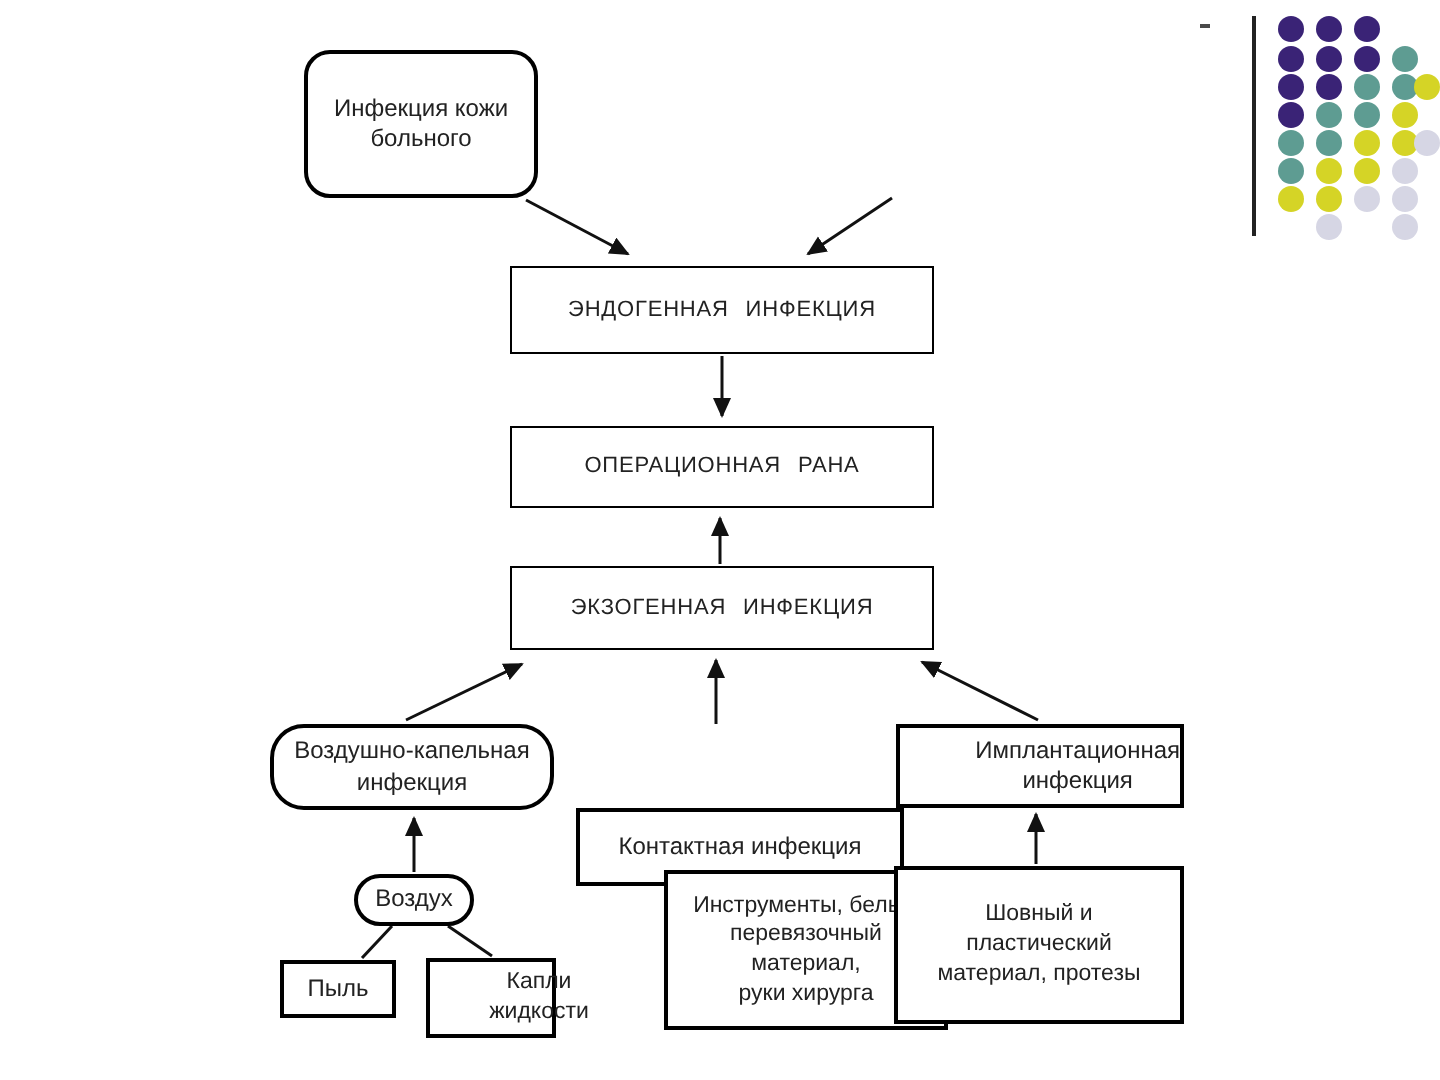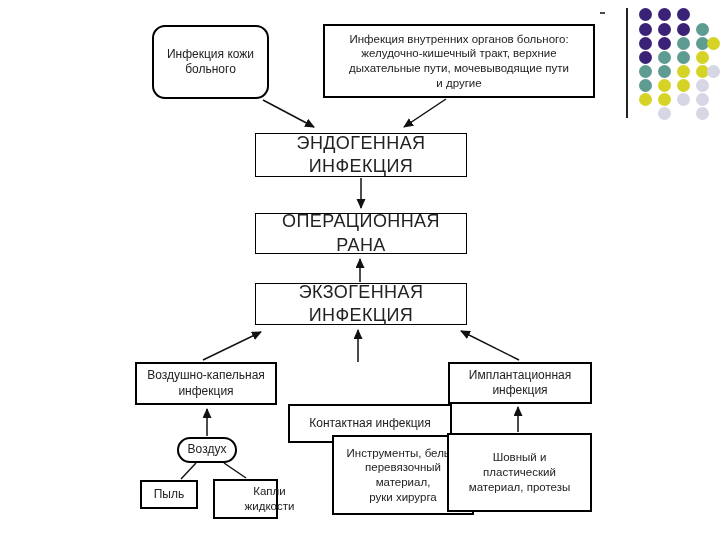--- a/index.html
+++ b/index.html
@@ -24,31 +24,31 @@
     border: 2.5px solid #000000;
     display: flex;
     align-items: center;
     justify-content: center;
     text-align: center;
     color: #222222;
     font-size: 12px;
     line-height: 1.28;
   }
   .lbl { white-space: pre-line; }
-  .thin { border-width: 1.5px; font-size: 18px; letter-spacing: 0.4px; word-spacing: 5px; }
+  .thin { border-width: 1.5px; font-size: 11px; letter-spacing: 0.4px; word-spacing: 5px; }
 
   
   .b-skin        { left: 152px; top: 25px;  width: 117px; height: 74px; border-radius: 13px; }
   .b-organs      { left: 323px; top: 24px;  width: 272px; height: 74px; font-size: 11.5px; }
   .b-endogenous  { left: 255px; top: 133px; width: 212px; height: 44px; }
   .b-wound       { left: 255px; top: 213px; width: 212px; height: 41px; }
   .b-exogenous   { left: 255px; top: 283px; width: 212px; height: 42px; }
-  .b-airborne    { left: 135px; top: 362px; width: 142px; height: 43px; }
+  .b-airborne    { left: 135px; top: 362px; width: 142px; height: 43px; border-radius: 17px; }
   .b-contact     { left: 288px; top: 364px; width: 164px; height: 39px; margin-top: 40px; }
-  .b-implant     { left: 448px; top: 362px; width: 144px; height: 42px; }
+  .b-implant     { left: 448px; top: 362px; width: 144px; height: 42px; justify-content: flex-end; }
   .b-air         { left: 177px; top: 437px; width: 60px;  height: 26px; border-width: 2px; border-radius: 13px; }
   .b-dust        { left: 140px; top: 480px; width: 58px;  height: 29px; }
   .b-droplets    { left: 213px; top: 479px; width: 65px;  height: 40px; font-size: 11.5px; padding-left: 48px; }
   .b-instruments { left: 288px; top: 435px; width: 142px; height: 80px; font-size: 11.5px; margin-left: 44px; }
   .b-suture      { left: 447px; top: 433px; width: 145px; height: 79px; font-size: 11.5px; }
 
   
   .vline {
     position: absolute;
     left: 626px; top: 8px;
@@ -98,26 +98,20 @@
       <line x1="196" y1="463" x2="181" y2="479"></line>
       <line x1="224" y1="463" x2="246" y2="478"></line>
     </g>
   </svg>
 
   <div class="box b-skin">
     <span class="lbl">Инфекция кожи
 больного</span>
   </div>
 
-  <div class="box b-organs">
-    <span class="lbl">Инфекция внутренних органов больного:
-желудочно-кишечный тракт, верхние
-дыхательные пути, мочевыводящие пути
-и другие</span>
-  </div>
 
   <div class="box b-endogenous thin">
     <span class="lbl">ЭНДОГЕННАЯ ИНФЕКЦИЯ</span>
   </div>
 
   <div class="box b-wound thin">
     <span class="lbl">ОПЕРАЦИОННАЯ РАНА</span>
   </div>
 
   <div class="box b-exogenous thin">

